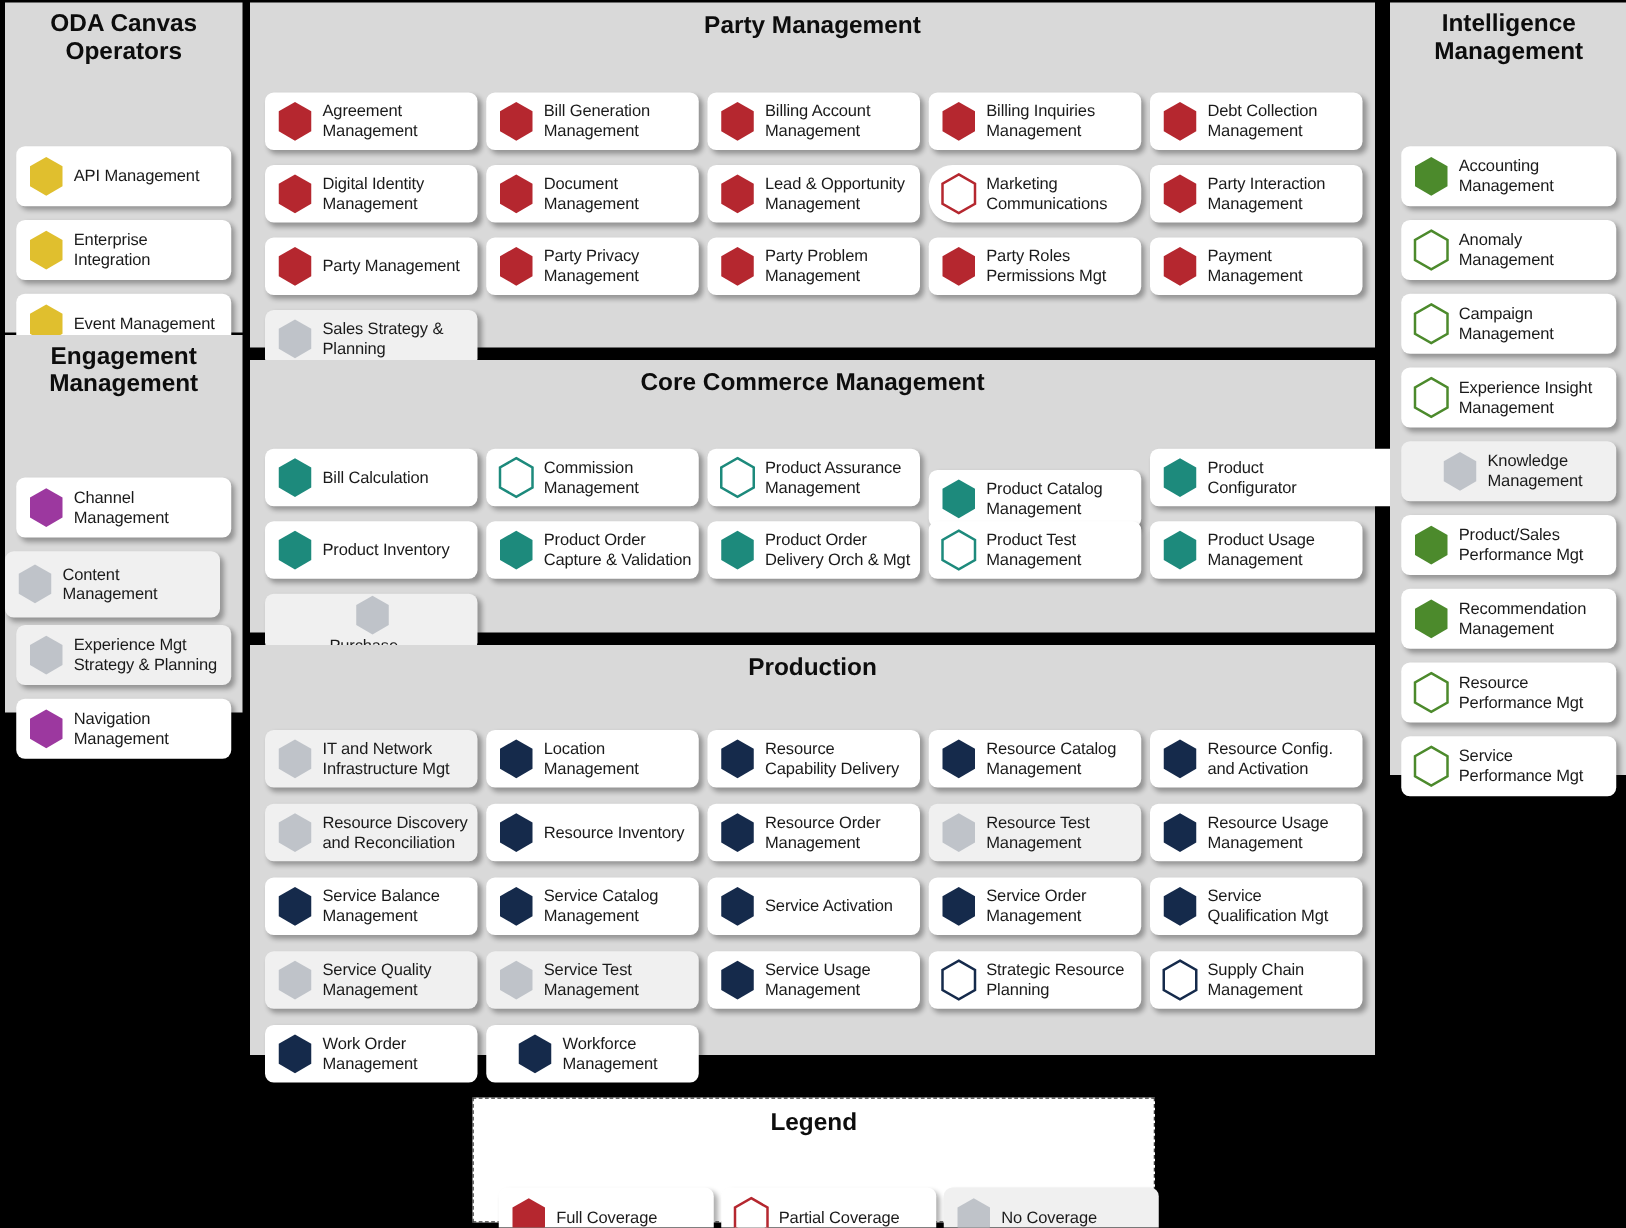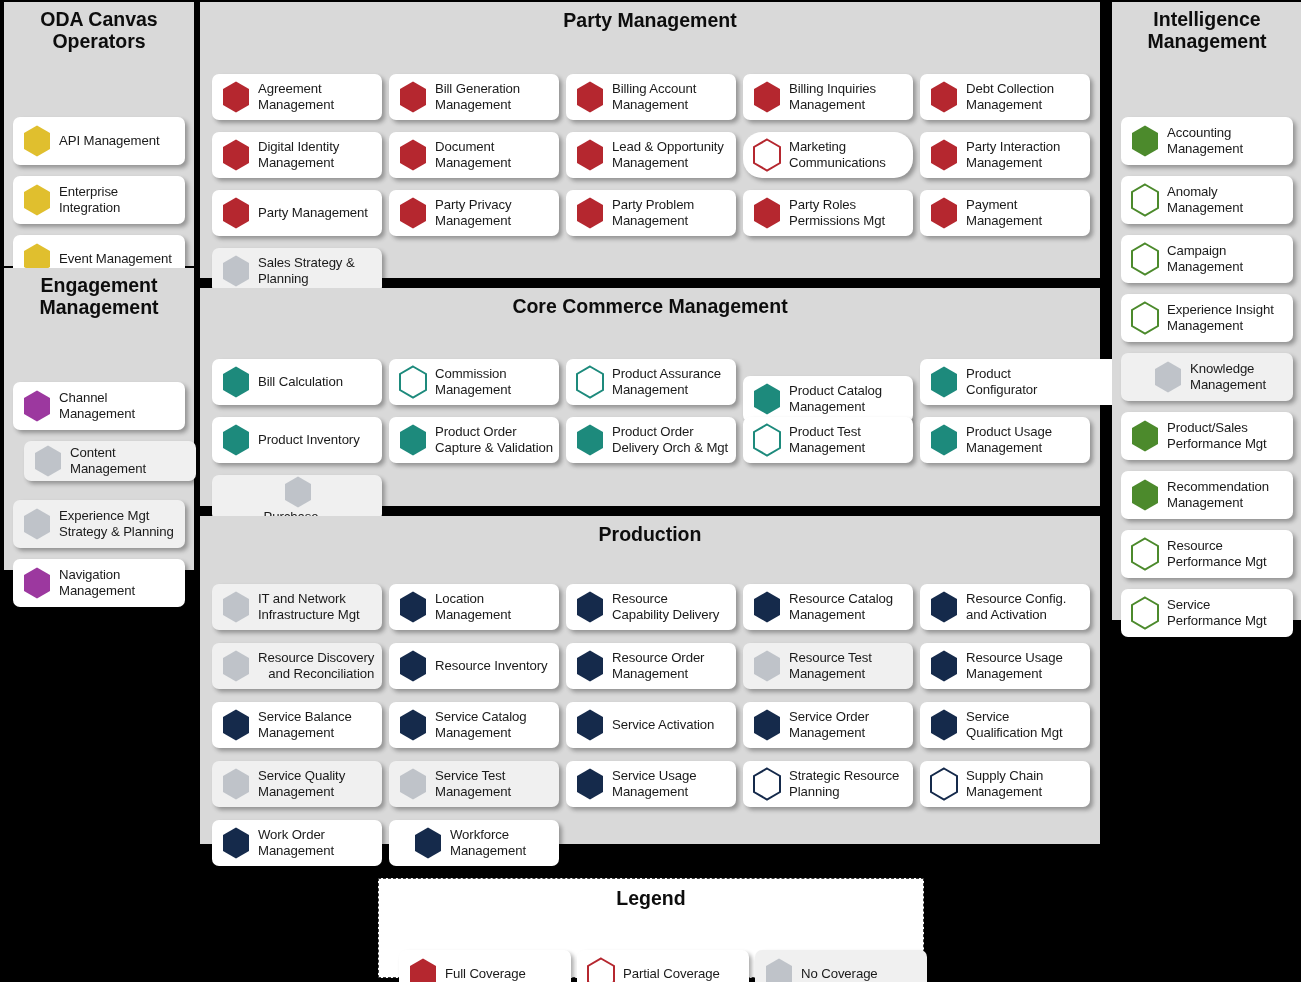--- a/index.html
+++ b/index.html
@@ -114,21 +114,21 @@
   <div class="cards">
       <div class="card" style="left: 9px; top: 63px; width: 172px; height: 48px;">
         <span class="hexwrap">
           <svg width="30" height="34" viewBox="0 0 30 34">
             <polygon points="15,1.5 28,9 28,25 15,32.5 2,25 2,9" fill="#9c389f"></polygon>
           </svg>
         </span>
         <span class="card-label">Channel
 Management</span>
       </div>
-      <div class="card none" style="left: 20px; top: 122px; width: 172px; height: 40px; align-items: center;">
+      <div class="card none" style="left: 0; top: 122px; width: 172px; height: 53px; align-items: center;">
         <span class="hexwrap">
           <svg width="30" height="34" viewBox="0 0 30 34">
             <polygon points="15,1.5 28,9 28,25 15,32.5 2,25 2,9" fill="#bfc3c9"></polygon>
           </svg>
         </span>
         <span class="card-label">Content
 Management</span>
       </div>
       <div class="card none" style="left: 9px; top: 181px; width: 172px; height: 48px;">
         <span class="hexwrap">
@@ -444,21 +444,21 @@
       </div>
       <div class="card" style="left: 720px; top: 38px; width: 170px; height: 46px;">
         <span class="hexwrap">
           <svg width="30" height="34" viewBox="0 0 30 34">
             <polygon points="15,1.5 28,9 28,25 15,32.5 2,25 2,9" fill="#152a4b"></polygon>
           </svg>
         </span>
         <span class="card-label">Resource Config.
 and Activation</span>
       </div>
-      <div class="card none" style="left: 12px; top: 97px; width: 170px; height: 46px; text-align: right;">
+      <div class="card none" style="left: 12px; top: 97px; width: 170px; height: 46px;">
         <span class="hexwrap">
           <svg width="30" height="34" viewBox="0 0 30 34">
             <polygon points="15,1.5 28,9 28,25 15,32.5 2,25 2,9" fill="#bfc3c9"></polygon>
           </svg>
         </span>
         <span class="card-label">Resource Discovery
 and Reconciliation</span>
       </div>
       <div class="card" style="left: 189px; top: 97px; width: 170px; height: 46px;">
         <span class="hexwrap">

